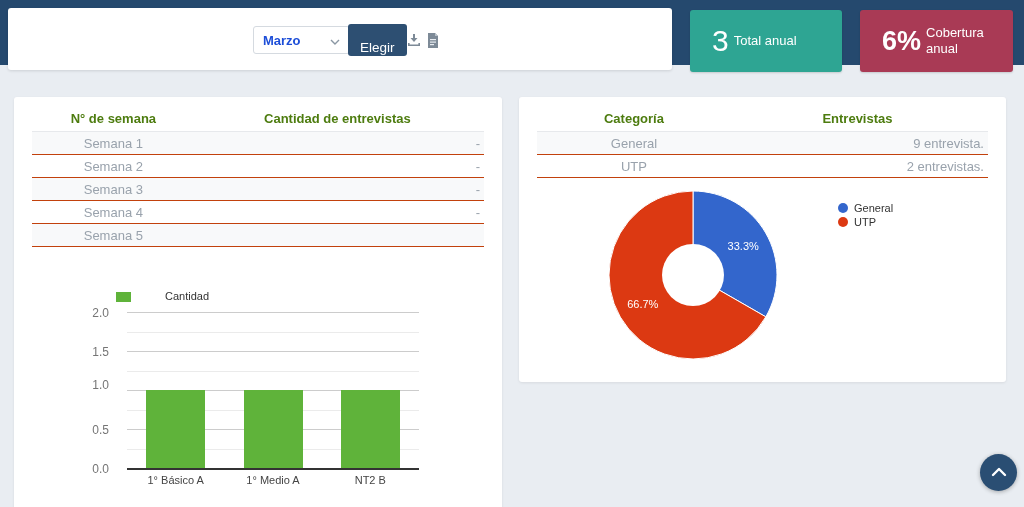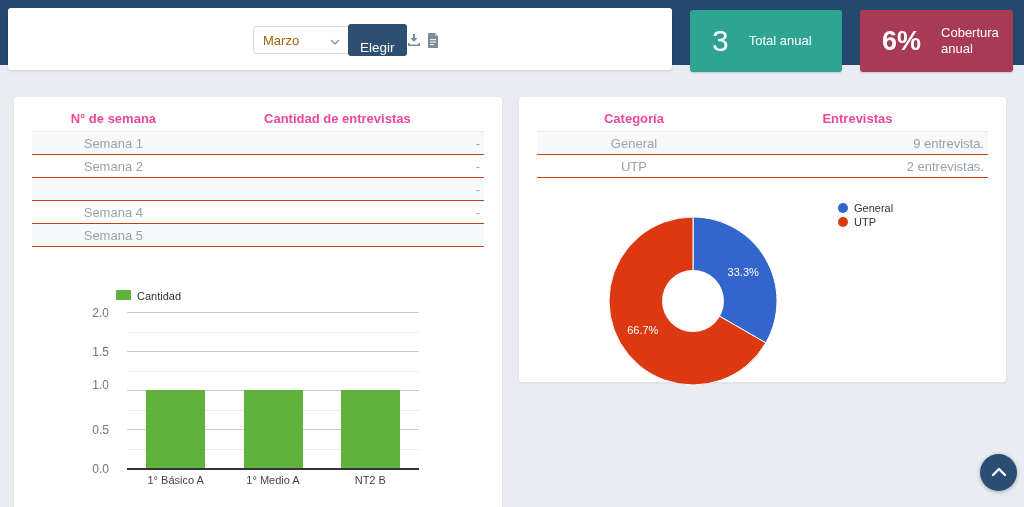--- a/index.html
+++ b/index.html
@@ -12,75 +12,75 @@
   
   .topbar { position:absolute; left:0; top:0; width:1024px; height:65px; background:#25496e; }
   .toolbar-card {
     position:absolute; left:8px; top:8px; width:664px; height:62px;
     background:#fff; border-radius:3px; box-shadow:0 1px 3px rgba(0,0,0,.12);
   }
   .month-select {
     position:absolute; left:245px; top:18px; width:97px; height:28px;
     border:1px solid #d5dae0; border-radius:3px; background:#fff;
     display:flex; align-items:center; justify-content:space-between;
-    padding:0 9px; font-size:13px; color:#a16207; cursor:pointer;
+    padding:0 9px; font-size:13px; color:#1d4ed8; cursor:pointer;font-weight:bold;
   }
   .choose-btn {
     position:absolute; left:340px; top:16px; height:31px; padding:16px 12px;
     background:#2d4f72; border:none; border-radius:3px;
     color:#fff; font-size:13.5px; font-family:inherit; cursor:pointer;
   }
   .tool-icon { position:absolute; top:25px; cursor:pointer; }
   .tool-icon.dl { left:399px; }
   .tool-icon.file { left:419px; }
   
   .sum-card {
     position:absolute; top:10px; height:62px; border-radius:3px;
     display:flex; align-items:center; color:#fff;
     box-shadow:0 1px 2px rgba(0,0,0,.15);
   }
   .card-teal { left:690px; width:152px; background:#2ea593; padding-left:22px; }
   .card-red  { left:860px; width:153px; background:#a93a55; padding-left:22px; }
   .card-num  { font-size:30px; font-weight:400; }
   .card-red .card-num { font-size:27px; font-weight:700; }
-  .card-lbl  { font-size:13px; margin-left:20px; line-height:1.2; }
+  .card-lbl  { font-size:13px; margin-left:5px; line-height:1.2; }
   .card-red .card-lbl { width:66px; }
   
   .panel {
     position:absolute; background:#fff; border-radius:3px;
     box-shadow:0 1px 3px rgba(0,0,0,.08);
   }
   .panel-left  { left:14px;  top:97px; width:488px; height:430px; }
   .panel-right { left:519px; top:97px; width:487px; height:285px; }
   
   .dtable { position:absolute; left:18px; right:18px; top:9px; }
   .trow { display:flex; height:23px; align-items:center; font-size:13px; color:#99a2ac; }
   .trow.head {
-    height:26px; font-weight:700; font-size:13px; color:#ec4899;
+    height:26px; font-weight:700; font-size:13px; color:#4d7c0f;
     border-bottom:1px solid #e7e9ec;
   }
   .trow.stripe { background:#f8f9fa; }
   .trow:not(.head) { border-bottom:1px solid #c2410c; }
   .tc1 { text-align:center; }
   .tc2 { text-align:right; padding-right:4px; flex:1; }
   .left-c1  { width:36%; }
   .right-c1 { width:43%; }
   
   .bar-chart { position:absolute; left:0; top:186px; width:488px; height:215px; }
-  .bc-legend { position:absolute; left:102px; top:7px; display:flex; align-items:flex-start; }
+  .bc-legend { position:absolute; left:102px; top:7px; display:flex; align-items:flex-end;gap:28px; }
   .bc-swatch { width:15px; height:10px; display:inline-block; }
   .bc-legend-lbl { font-size:11px; color:#333; margin-left:6px; }
   .gridline { position:absolute; height:1px; background:#ebebeb; }
   .gridline.major { background:#cccccc; }
   .axisline { position:absolute; height:2px; background:#333; }
   .ytick { position:absolute; left:0; width:95px; text-align:right; font-size:12px; color:#757575; }
   .bar { position:absolute; }
   .xtick { position:absolute; width:100px; text-align:center; font-size:11px; color:#444; }
   
-  .pie-wrap { position:absolute; left:86px; top:116px; width:176px; height:176px; }
+  .pie-wrap { position:absolute; left:86px; top:90px; width:176px; height:176px; }
   .pie-legend { position:absolute; left:319px; top:104px; }
   .pl-row { display:flex; align-items:center; height:13px; margin-bottom:1px; }
   .pl-dot { width:10px; height:10px; border-radius:50%; margin-right:6px; }
   .pl-lbl { font-size:11px; color:#333; }
   
   .fab {
     position:absolute; left:980px; top:454px; width:37px; height:37px;
     border-radius:50%; background:#2a4e73; border:none; cursor:pointer;
     display:flex; align-items:center; justify-content:center;
     box-shadow:0 1px 4px rgba(0,0,0,.3);
@@ -135,20 +135,21 @@
     </div>
     <div class="trow stripe">
       <div class="tc1 left-c1">Semana 1</div>
       <div class="tc2">-</div>
     </div>
     <div class="trow">
       <div class="tc1 left-c1">Semana 2</div>
       <div class="tc2">-</div>
     </div>
     <div class="trow stripe">
+      <div class="tc1 left-c1">Semana 3</div>
       <div class="tc2">-</div>
     </div>
     <div class="trow">
       <div class="tc1 left-c1">Semana 4</div>
       <div class="tc2">-</div>
     </div>
     <div class="trow stripe">
       <div class="tc1 left-c1">Semana 5</div>
     </div>
   </div>

